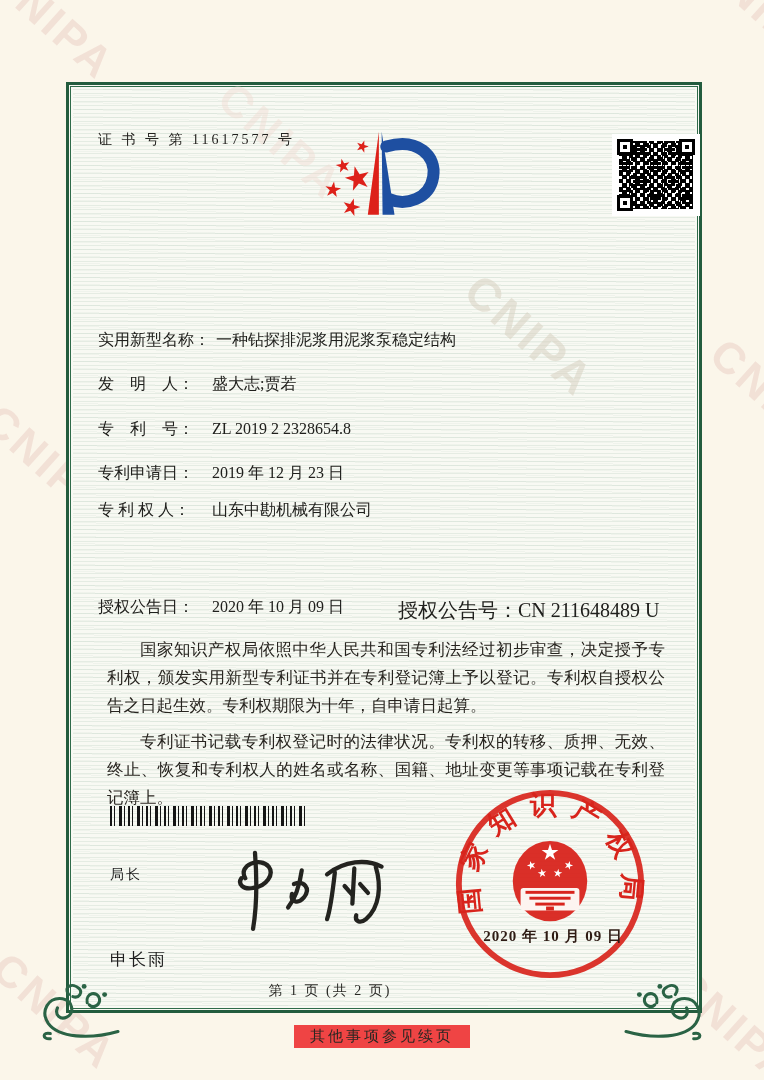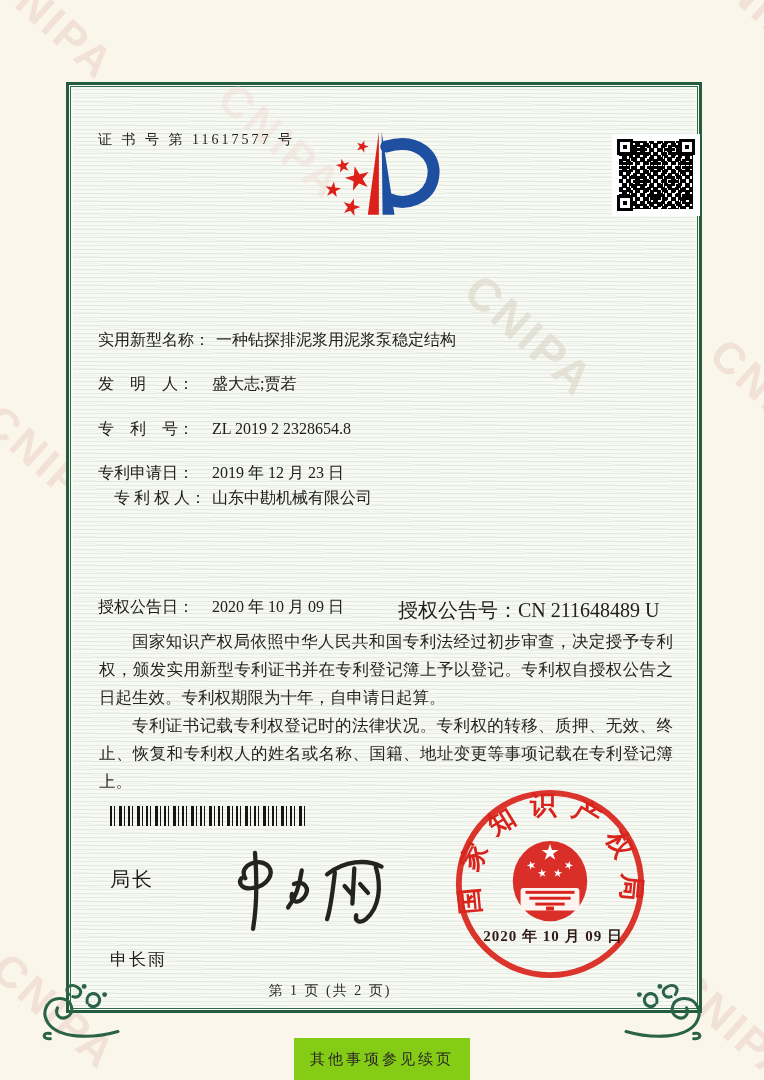--- a/index.html
+++ b/index.html
@@ -67,52 +67,52 @@
   
   .field{position:absolute;left:98px;font-size:16px;color:#20201d;white-space:nowrap;}
   .field .lbl{display:inline-block;min-width:108px;}
   .field .val{margin-left:6px;}
   .field2{position:absolute;left:398px;font-size:20px;color:#20201d;white-space:nowrap;}
   
   .body-text{
     position:absolute;left:99px;top:628px;width:574px;
     font-size:16.5px;line-height:28px;text-align:justify;color:#27241f;
   }
-  .body-text p{margin:0;text-indent:2em;}
+  .body-text p{margin:8px;text-indent:2em;}
   
   .barcode{
     position:absolute;left:110px;top:806px;width:196px;height:20px;
     background:
       repeating-linear-gradient(90deg,
         #151515 0 2px, rgba(0,0,0,0) 2px 4px,
         #151515 4px 5px, rgba(0,0,0,0) 5px 9px,
         #151515 9px 12px, rgba(0,0,0,0) 12px 14px,
         #151515 14px 15px, rgba(0,0,0,0) 15px 18px);
   }
   
-  .signer-title{position:absolute;left:110px;top:866px;font-size:20px;letter-spacing:2px;}
+  .signer-title{position:absolute;left:110px;top:866px;font-size:14px;letter-spacing:2px;}
   .signer-name{position:absolute;left:110px;top:948px;font-size:17px;letter-spacing:2px;}
   .signature{position:absolute;left:218px;top:840px;}
   
   .seal{position:absolute;left:452px;top:786px;}
   .seal-date{
     position:absolute;left:468px;top:927px;width:170px;text-align:center;
     font-size:15px;color:#2e1b14;letter-spacing:1px;font-weight:bold;
   }
   
   .page-info{
     position:absolute;left:66px;top:982px;width:528px;text-align:center;
     font-size:14px;letter-spacing:2px;color:#2a2a26;
   }
   .continuation{
     position:absolute;left:0;top:1025px;width:764px;text-align:center;
   }
   .continuation span{
-    display:inline-block;background:#84cc16;padding:12px 16px;
-    font-size:15px;letter-spacing:3px;color:#2a2722;margin-top:13px;
+    display:inline-block;background:#ef4444;padding:2px 16px;
+    font-size:15px;letter-spacing:3px;color:#2a2722;
   }
   .flourish{position:absolute;}
 </style>
 </head>
 <body>
 
 <div class="page">
 
   <div class="wm wm-pink" style="left:-22px;top:-4px;">CNIPA</div>
   <div class="wm wm-pink" style="left:688px;top:-18px;">CNIPA</div>
@@ -161,21 +161,21 @@
   </div>
   <div class="field" style="top:374px;">
     <span class="lbl">发　明　人：</span><span class="val">盛大志;贾若</span>
   </div>
   <div class="field" style="top:419px;">
     <span class="lbl">专　利　号：</span><span class="val">ZL 2019 2 2328654.8</span>
   </div>
   <div class="field" style="top:463px;">
     <span class="lbl">专利申请日：</span><span class="val">2019 年 12 月 23 日</span>
   </div>
-  <div class="field" style="top:488px;text-align:right;">
+  <div class="field" style="top:500px;">
     <span class="lbl">专 利 权 人：</span><span class="val">山东中勘机械有限公司</span>
   </div>
   <div class="field" style="top:597px;">
     <span class="lbl">授权公告日：</span><span class="val">2020 年 10 月 09 日</span>
   </div>
   <div class="field2" style="top:597px;">
     <span class="lbl">授权公告号：</span><span class="val">CN 211648489 U</span>
   </div>
 
   <div class="body-text">

